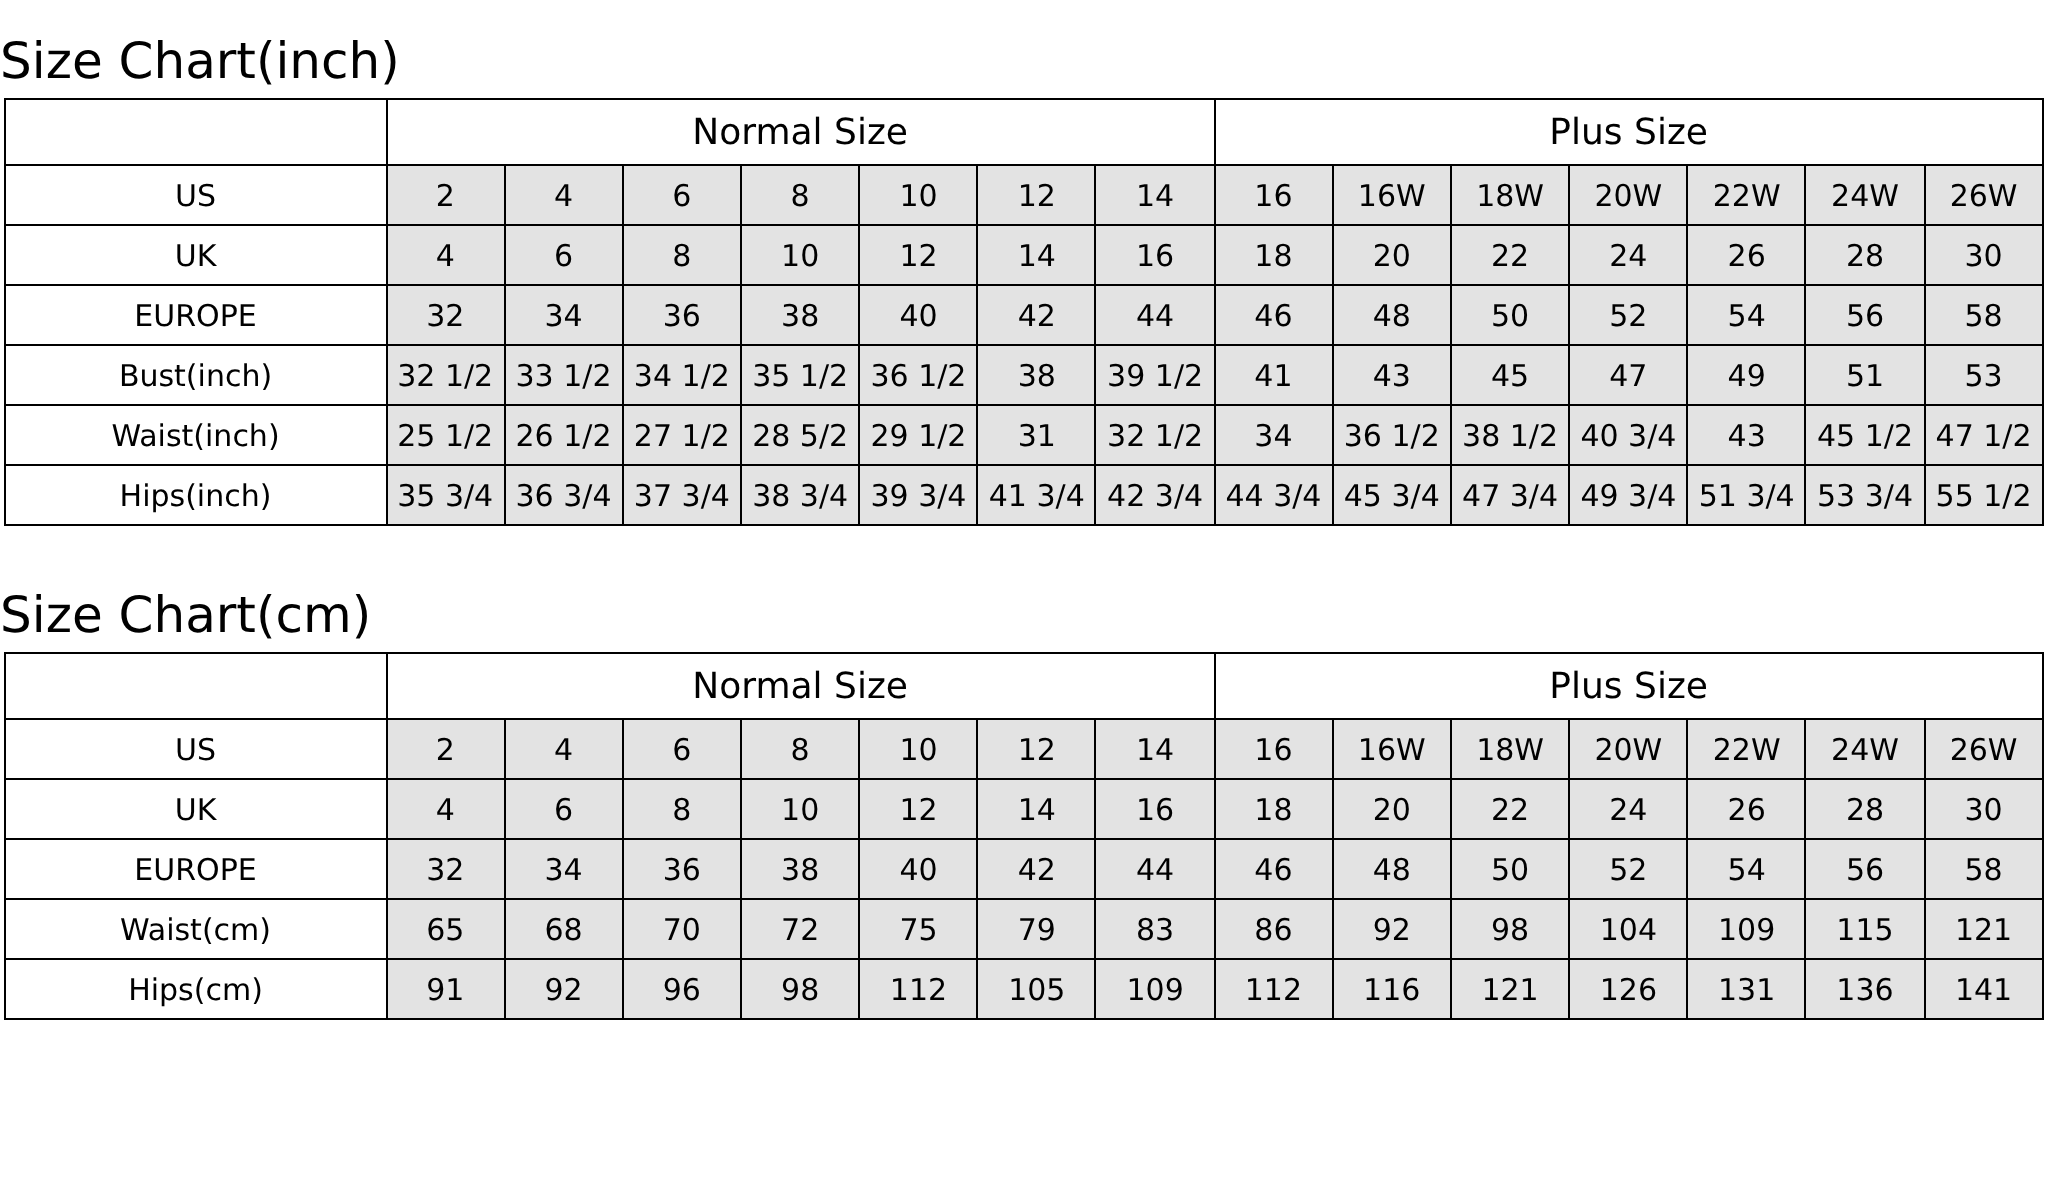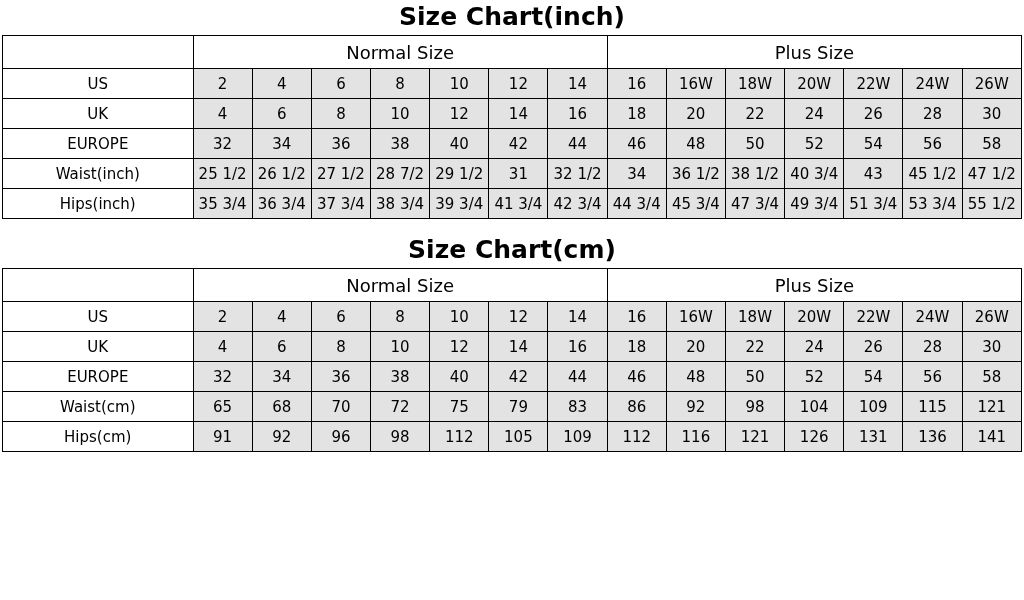--- a/index.html
+++ b/index.html
@@ -12,26 +12,26 @@
     height: 600px;
     font-family: "DejaVu Sans", sans-serif;
     color: #000000;
     overflow: hidden;
   }
   .chart-block {
     width: 1024px;
     box-sizing: border-box;
   }
   .chart-title {
-    text-align: center;
-    font-weight: bold;
+    text-align: left;
+    font-weight: normal;
     font-size: 25px;
     font-family: "DejaVu Sans", sans-serif;
     letter-spacing: 0px;
-    padding: 2px 0 4px 0;
+    padding: 16px 0 4px 0;
   }
   table.size-table {
     border-collapse: collapse;
     width: 1020px;
     margin: 0 2px;
     table-layout: fixed;
     padding-left: 10px;
   }
   table.size-table td {
     border: 1px solid #000000;
@@ -140,25 +140,42 @@
             <td>44</td>
             <td>46</td>
             <td>48</td>
             <td>50</td>
             <td>52</td>
             <td>54</td>
             <td>56</td>
             <td>58</td>
           </tr>
           <tr>
+            <td class="rowhead">Bust(inch)</td>
+            <td>32 1/2</td>
+            <td>33 1/2</td>
+            <td>34 1/2</td>
+            <td>35 1/2</td>
+            <td>36 1/2</td>
+            <td>38</td>
+            <td>39 1/2</td>
+            <td>41</td>
+            <td>43</td>
+            <td>45</td>
+            <td>47</td>
+            <td>49</td>
+            <td>51</td>
+            <td>53</td>
+          </tr>
+          <tr>
             <td class="rowhead">Waist(inch)</td>
             <td>25 1/2</td>
             <td>26 1/2</td>
             <td>27 1/2</td>
-            <td>28 7/2</td>
+            <td>28 5/2</td>
             <td>29 1/2</td>
             <td>31</td>
             <td>32 1/2</td>
             <td>34</td>
             <td>36 1/2</td>
             <td>38 1/2</td>
             <td>40 3/4</td>
             <td>43</td>
             <td>45 1/2</td>
             <td>47 1/2</td>

